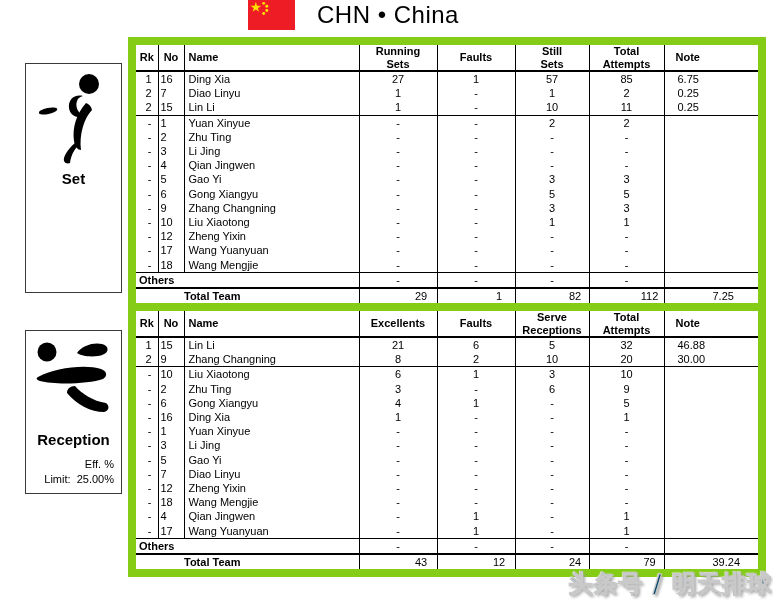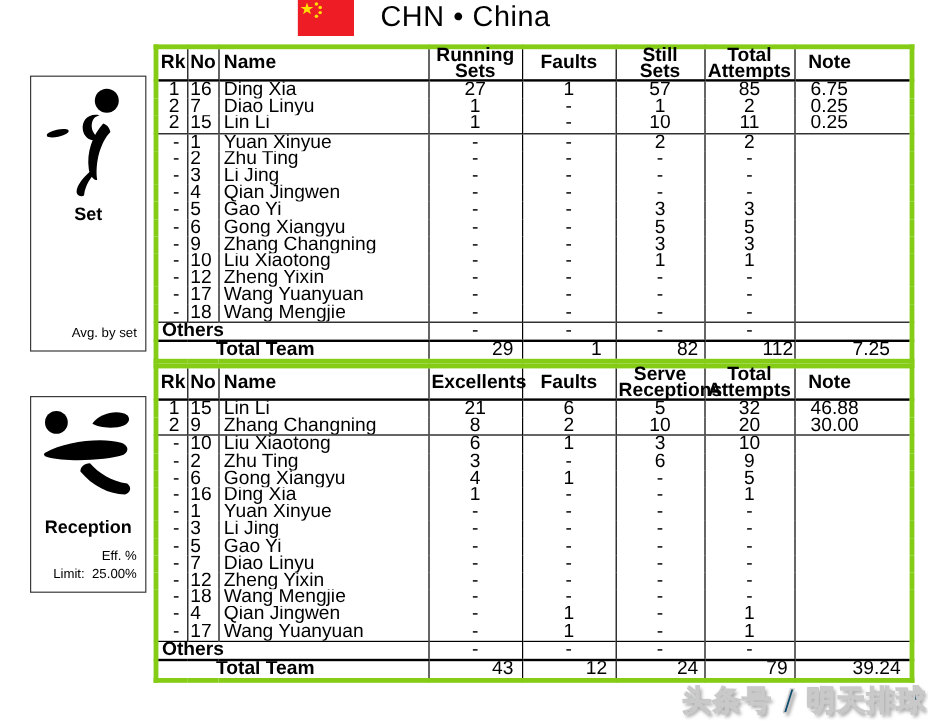--- a/index.html
+++ b/index.html
@@ -19,21 +19,21 @@
   .panel svg{margin-top:9px;flex:none;}
   .panel-label{font-weight:bold;font-size:15px;margin-top:5px;}
   .panel-footer{margin-top:auto;align-self:stretch;text-align:right;
                 font-size:11px;line-height:15px;padding:0 7px 6px 0;white-space:pre;}
 
   
   .tbl-wrap{position:absolute;left:128px;width:630px;}
   #set-table-wrap{top:37px;}
   #reception-table-wrap{top:303px;}
   table{border-collapse:collapse;table-layout:fixed;width:630px;
-        border:4px solid #84cc16;font-size:16px;}
+        border:8px solid #84cc16;font-size:11px;}
   th{border:1px solid #000;border-bottom:2px solid #000;font-weight:bold;
      white-space:pre-line;height:25px;line-height:12.5px;padding:0 2px;
      text-align:center;vertical-align:middle;}
   th.c-name{text-align:left;padding-left:4px;}
   th.c-note{text-align:left;padding-left:11px;border-radius:13px;}
   td{border-left:1px solid #000;border-right:1px solid #000;
      padding:0 2px;height:14.2px;line-height:14.2px;text-align:center;
      overflow:hidden;white-space:nowrap;}
   tbody .c-rk{text-align:right;padding-right:6px;}
   tbody .c-no{text-align:left;padding-right:5px;}
@@ -65,21 +65,20 @@
 
 <div class="panel" id="set-panel">
   <svg width="70" height="92" viewBox="0 0 70 92">
     <circle cx="50" cy="11" r="10" fill="#000"></circle>
     <path fill="#000" d="M44,23 C35,21 29,27 30,35 C31,43 39,46 45,43 C39,40 36,34 38,28 C39,25 41,24 44,23 Z"></path>
     <ellipse cx="9" cy="38" rx="9.5" ry="3" transform="rotate(-12 9 38)" fill="#000"></ellipse>
     <path fill="#000" d="M47,30 C38,40 33,54 35,68 C36,74 39,77 42,77 C40,62 45,45 53,37 C52,33 50,31 47,30 Z"></path>
     <path fill="#000" d="M36,70 C28,77 24,84 25,88 C26,90.5 29,91 31,90 C32,81 37,74 41,71 C40,69 38,69 36,70 Z"></path>
   </svg>
   <div class="panel-label">Set</div>
-  <div class="panel-footer">Avg. by set</div>
 </div>
 
 <div class="panel" id="reception-panel">
   <svg width="76" height="86" viewBox="0 0 76 86">
     <circle cx="11" cy="12" r="9.5" fill="#000"></circle>
     <path fill="#000" d="M41,13 C47,4 63,1 70,6 C74,10 70,15 62,16 C54,17 45,16 41,13 Z"></path>
     <path fill="#000" d="M2,37 C18,28 49,24 65,29 C71,31 72,36 67,39 C53,44 18,45 4,41 C0,40 0,38 2,37 Z"></path>
     <path fill="#000" d="M31,53 C41,65 55,72 68,72 C73,71 74,66 70,63 C57,61 46,54 39,46 C34,46 31,49 31,53 Z"></path>
   </svg>
   <div class="panel-label">Reception</div>

